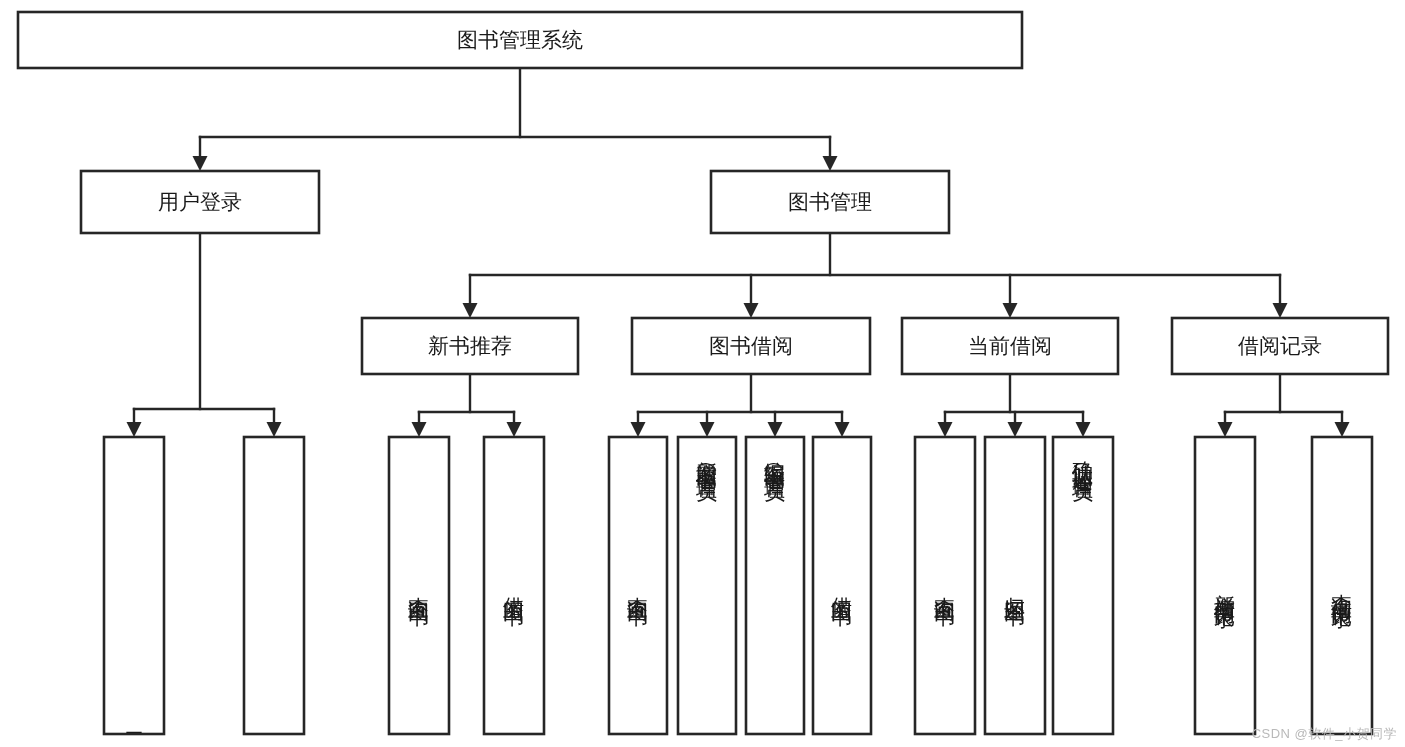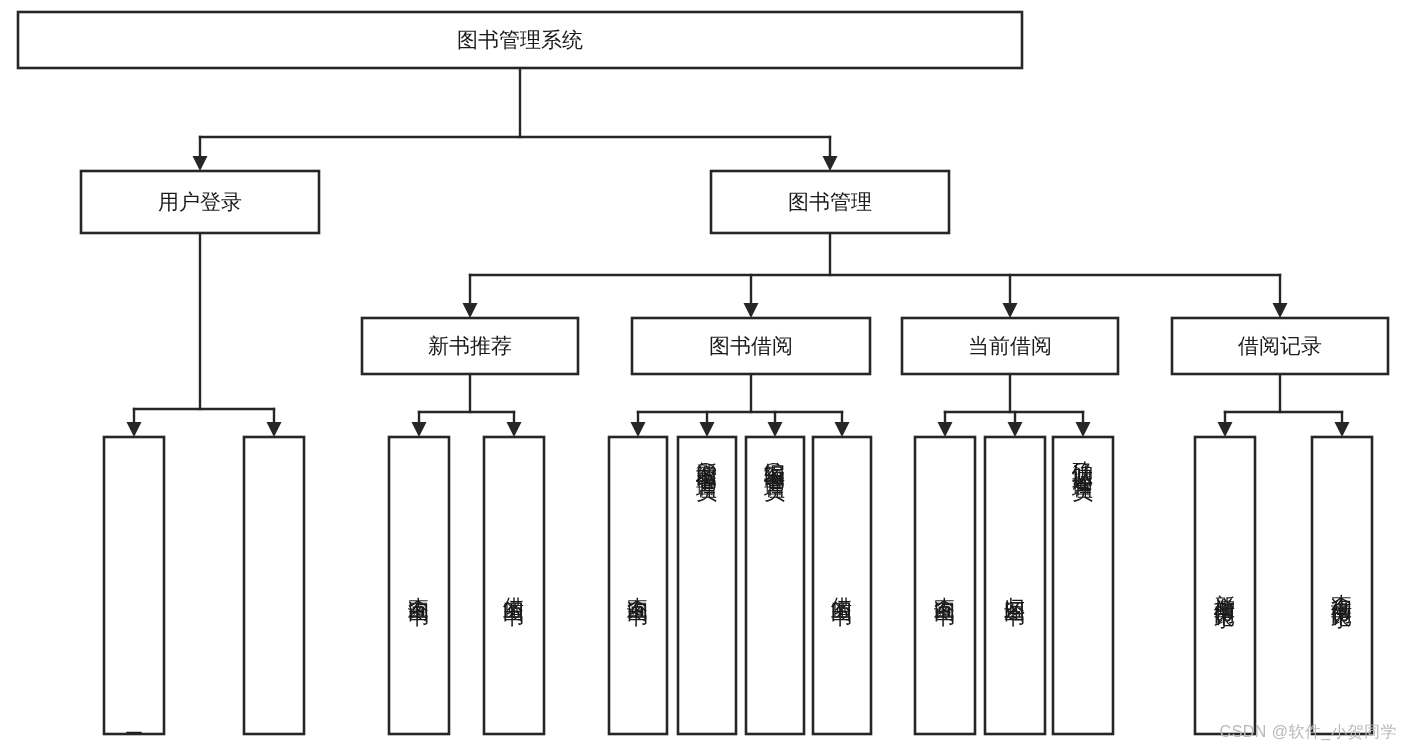--- a/index.html
+++ b/index.html
@@ -46,21 +46,21 @@
     font-size: 21px;
     fill: #1a1a1a;
     text-anchor: middle;
     dominant-baseline: middle;
   }
   .watermark {
     position: absolute;
     right: 8px;
     bottom: 4px;
     font-family: "Liberation Sans", "DejaVu Sans", sans-serif;
-    font-size: 16px;
+    font-size: 13px;
     color: #b9b9b9;
     white-space: nowrap;
     letter-spacing: 0.5px;
   }
 </style>
 </head>
 <body>
 
 <div id="diagram-root">
   <svg class="diagram-canvas" id="diagram-canvas" viewBox="0 0 1405 747" xmlns="http://www.w3.org/2000/svg">

